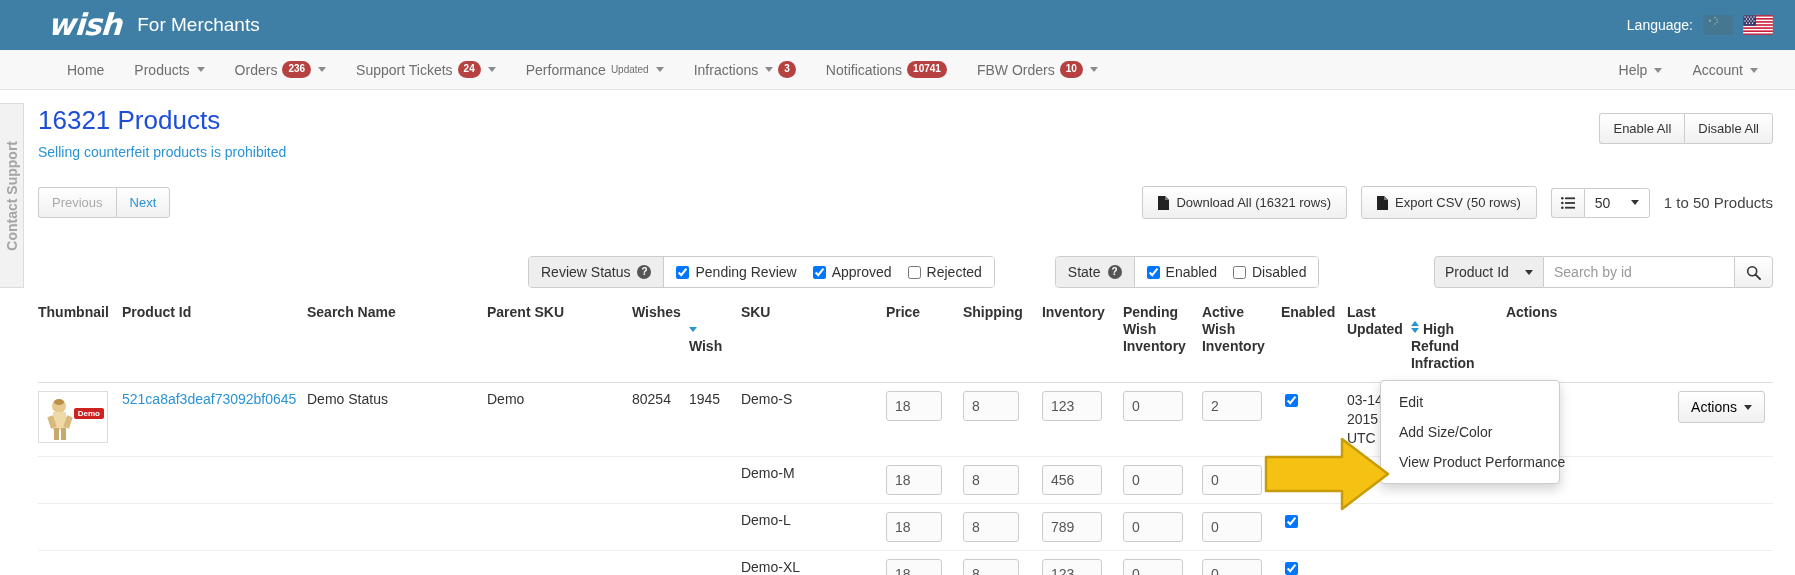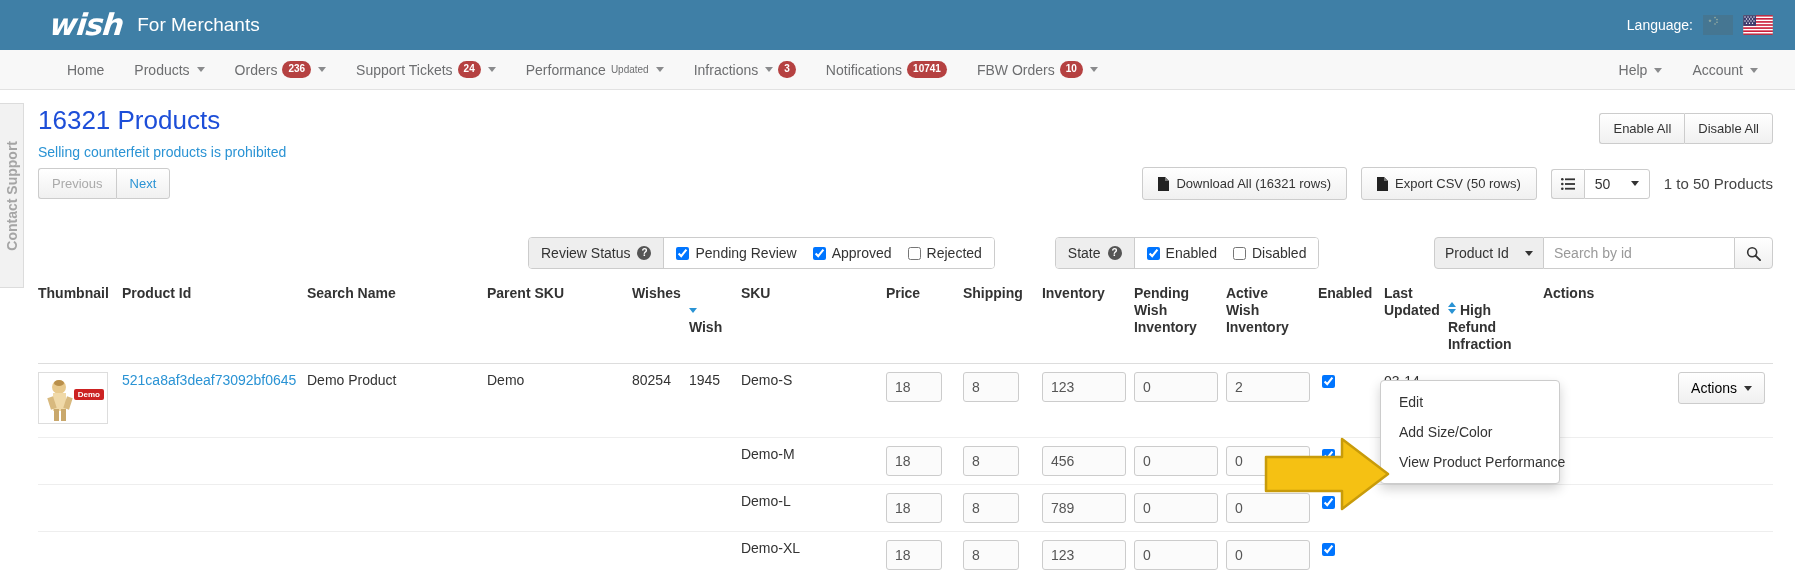--- a/index.html
+++ b/index.html
@@ -81,21 +81,21 @@
     border-radius:3px; white-space:nowrap; font-family:"Liberation Sans", sans-serif;
   }
   .btn-grp { display:flex; }
   .btn-grp .btn { border-radius:0; border-right-width:0; }
   .btn-grp .btn:first-child { border-radius:3px 0 0 3px; }
   .btn-grp .btn:last-child { border-radius:0 3px 3px 0; border-right-width:1px; }
   .btn.muted { color:#aaa; }
   .btn.link { color:#2a93d4; }
 
   
-  #toolbar { display:flex; align-items:center; margin-top:7px; }
+  #toolbar { display:flex; align-items:center; margin-top:26px; }
   #toolbar-right { margin-left:auto; display:flex; align-items:center; gap:14px; }
   .btn-dl { display:flex; align-items:center; gap:7px; padding:8px 15px; }
   .page-size { display:flex; align-items:stretch; }
   .ps-icon {
     border:1px solid #ccc; border-right:0; border-radius:3px 0 0 3px;
     background:linear-gradient(#fff,#f0f0f0); padding:7px 9px;
     display:flex; align-items:center; justify-content:center;
   }
   .ps-select {
     border:1px solid #ccc; border-radius:0 3px 3px 0; background:#fff;
@@ -160,21 +160,21 @@
   .sort-both i {
     display:block;width:0;height:0;border-left:4px solid transparent;border-right:4px solid transparent;
   }
   .sort-both i.up { border-bottom:5px solid #2a93d4; margin-bottom:2px; }
   .sort-both i.dn { border-top:5px solid #2a93d4; }
   .cell-input {
     border:1px solid #ccc; border-radius:3px; background:#fbfbfb;
     padding:6px 8px; font-size:14px; width:56px; color:#555;
     font-family:"Liberation Sans", sans-serif; outline:none;
   }
-  .cell-input.w80 { width:84px; }
+  .cell-input.w80 { width:60px; }
   .prod-link { color:#2a93d4; cursor:pointer; }
   .thumb {
     width:70px; height:52px; border:1px solid #ddd; background:#fff;
     position:relative; overflow:hidden;
   }
   .thumb .tag {
     position:absolute; right:3px; top:16px; background:#cc2222; color:#fff;
     font-size:8px; padding:1px 4px; border-radius:2px; font-weight:bold;
   }
   .date-cell { line-height:19px; }
@@ -469,21 +469,21 @@
               <rect x="15" y="36" width="5" height="12" fill="#c9a86c"></rect>
               <rect x="22" y="36" width="5" height="12" fill="#c9a86c"></rect>
               <ellipse cx="20" cy="10" rx="5" ry="3" fill="#b98f4a"></ellipse>
             </svg>
             <span class="tag">Demo</span>
           </div>
         </td>
         <td>
           <span class="prod-link">521ca8af3deaf73092bf0645</span>
         </td>
-        <td>Demo Product</td>
+        <td>Demo Status</td>
         <td>Demo</td>
         <td>80254</td>
         <td>1945</td>
         <td>Demo-S</td>
         <td>
           <input class="cell-input" value="18" style=""></td>
         <td>
           <input class="cell-input" value="8" style=""></td>
         <td>
           <input class="cell-input w80" value="123" style=""></td>

